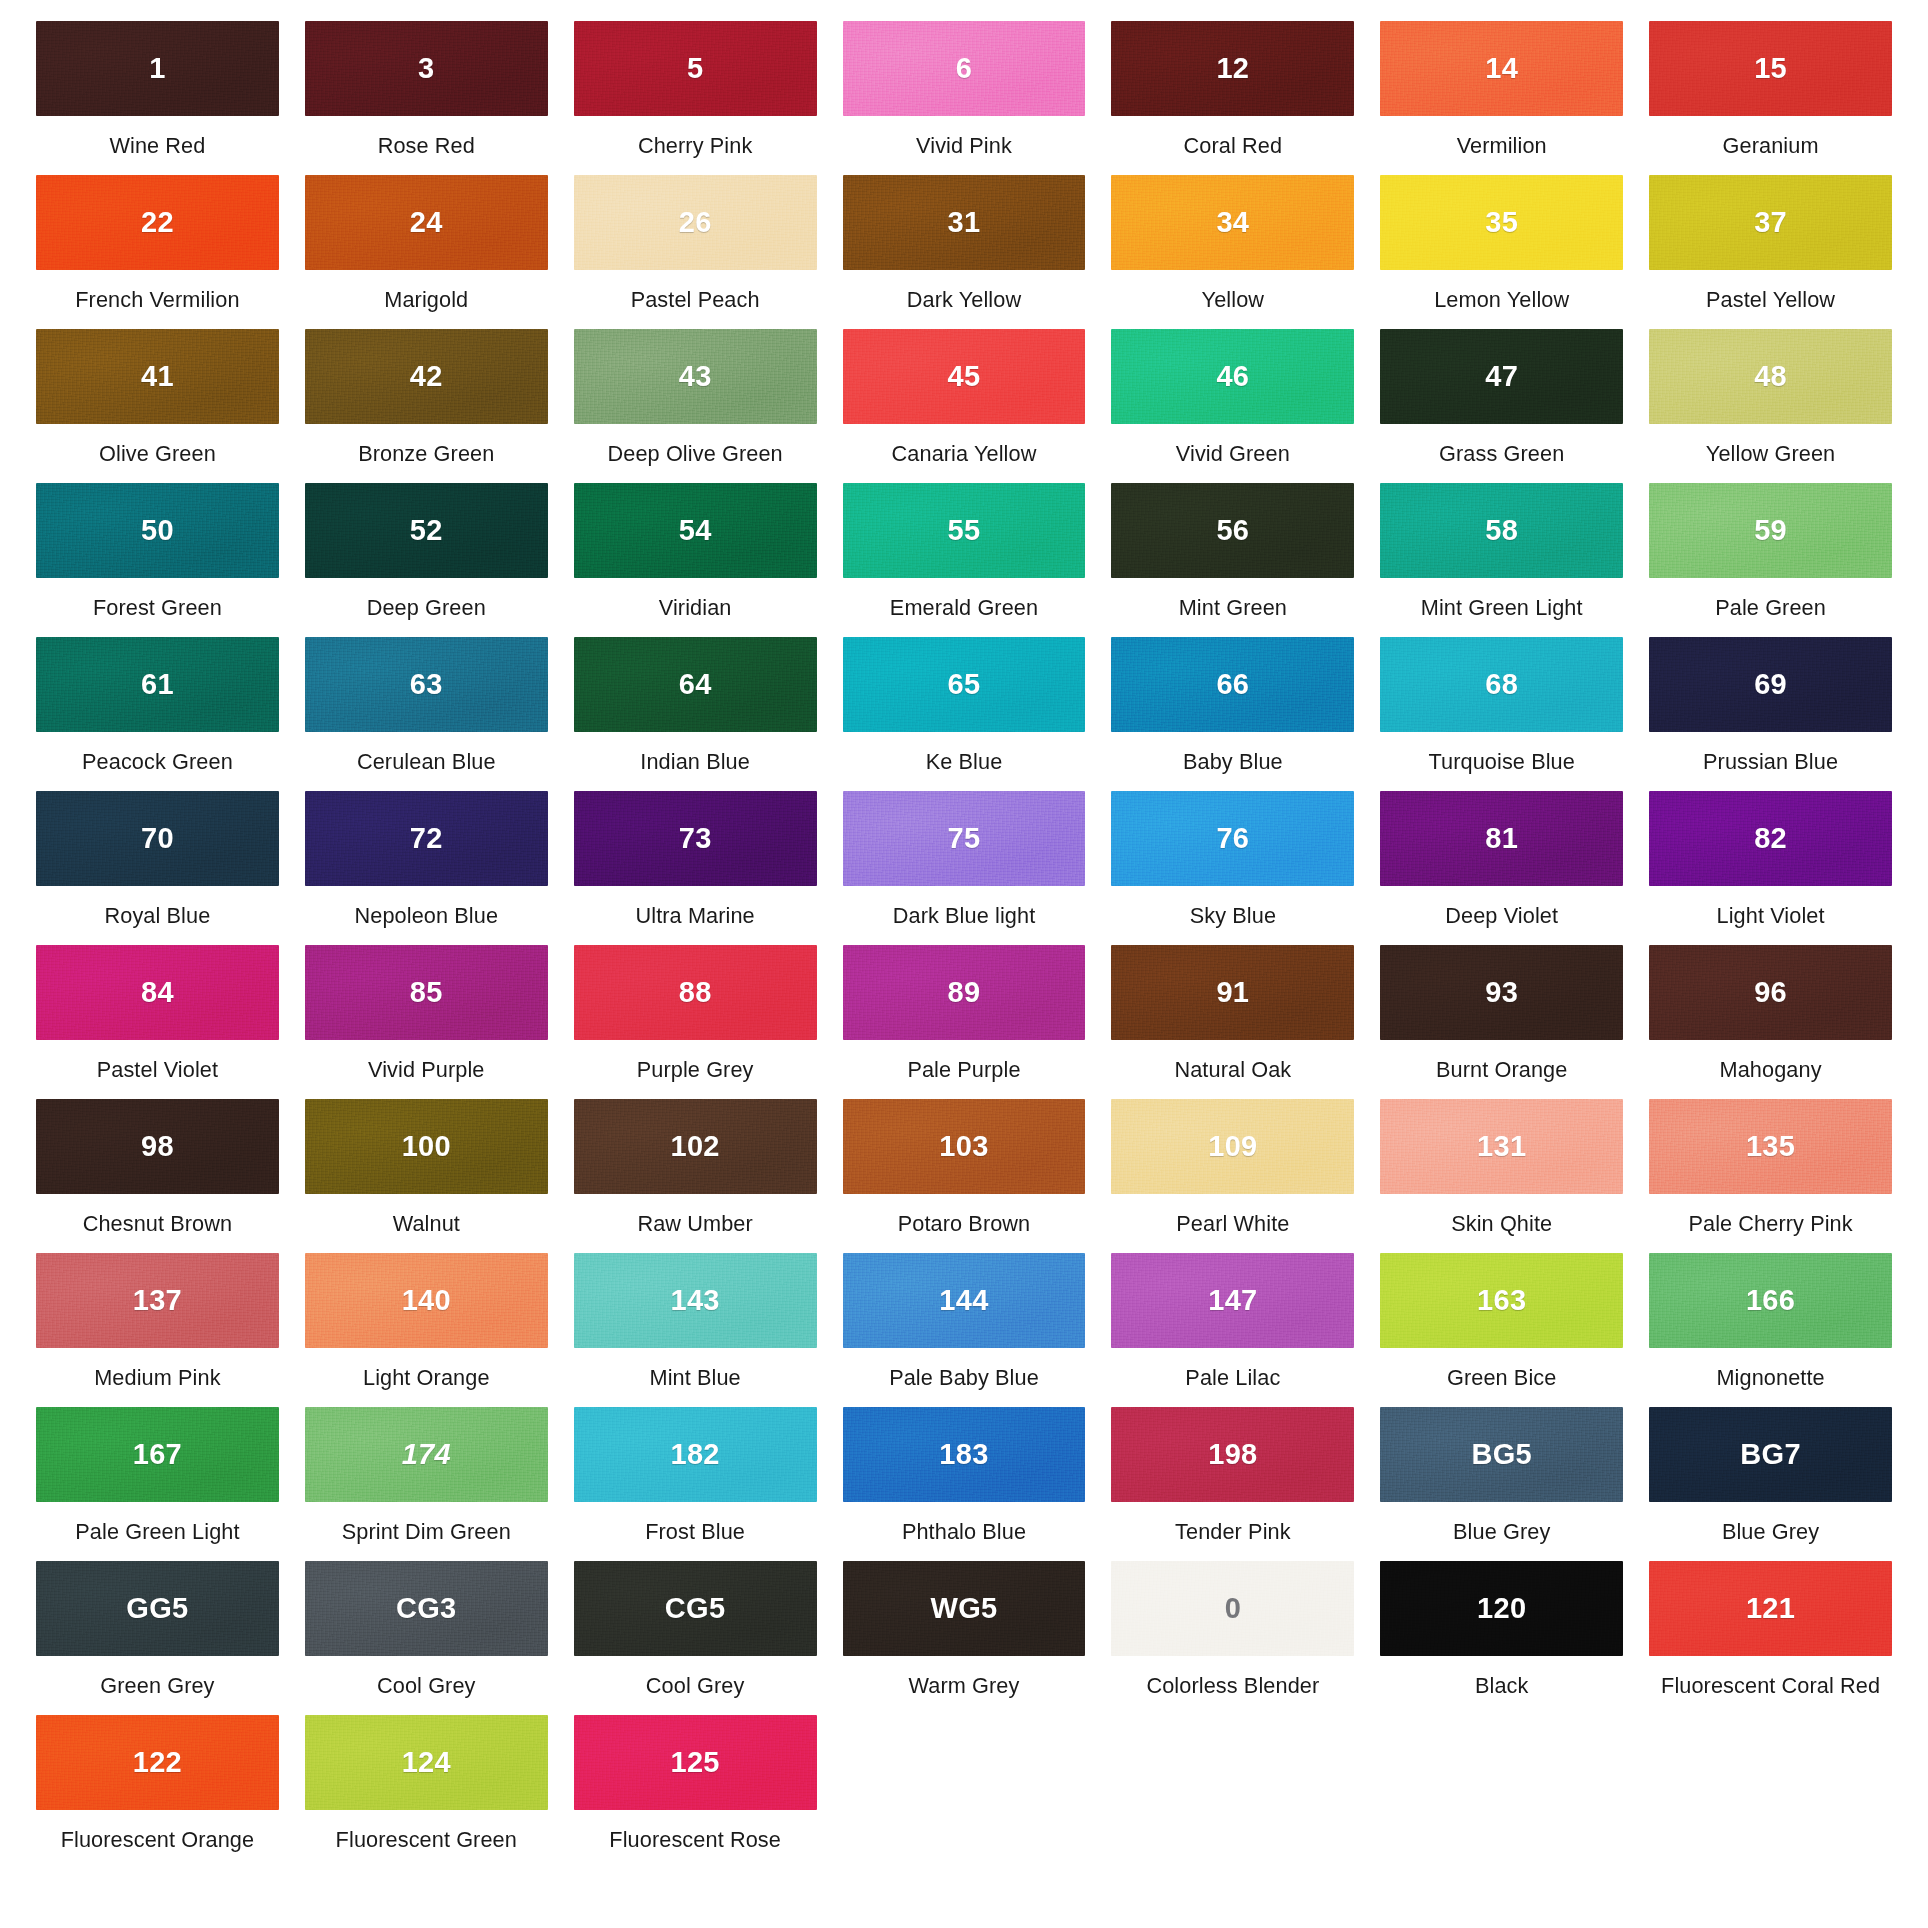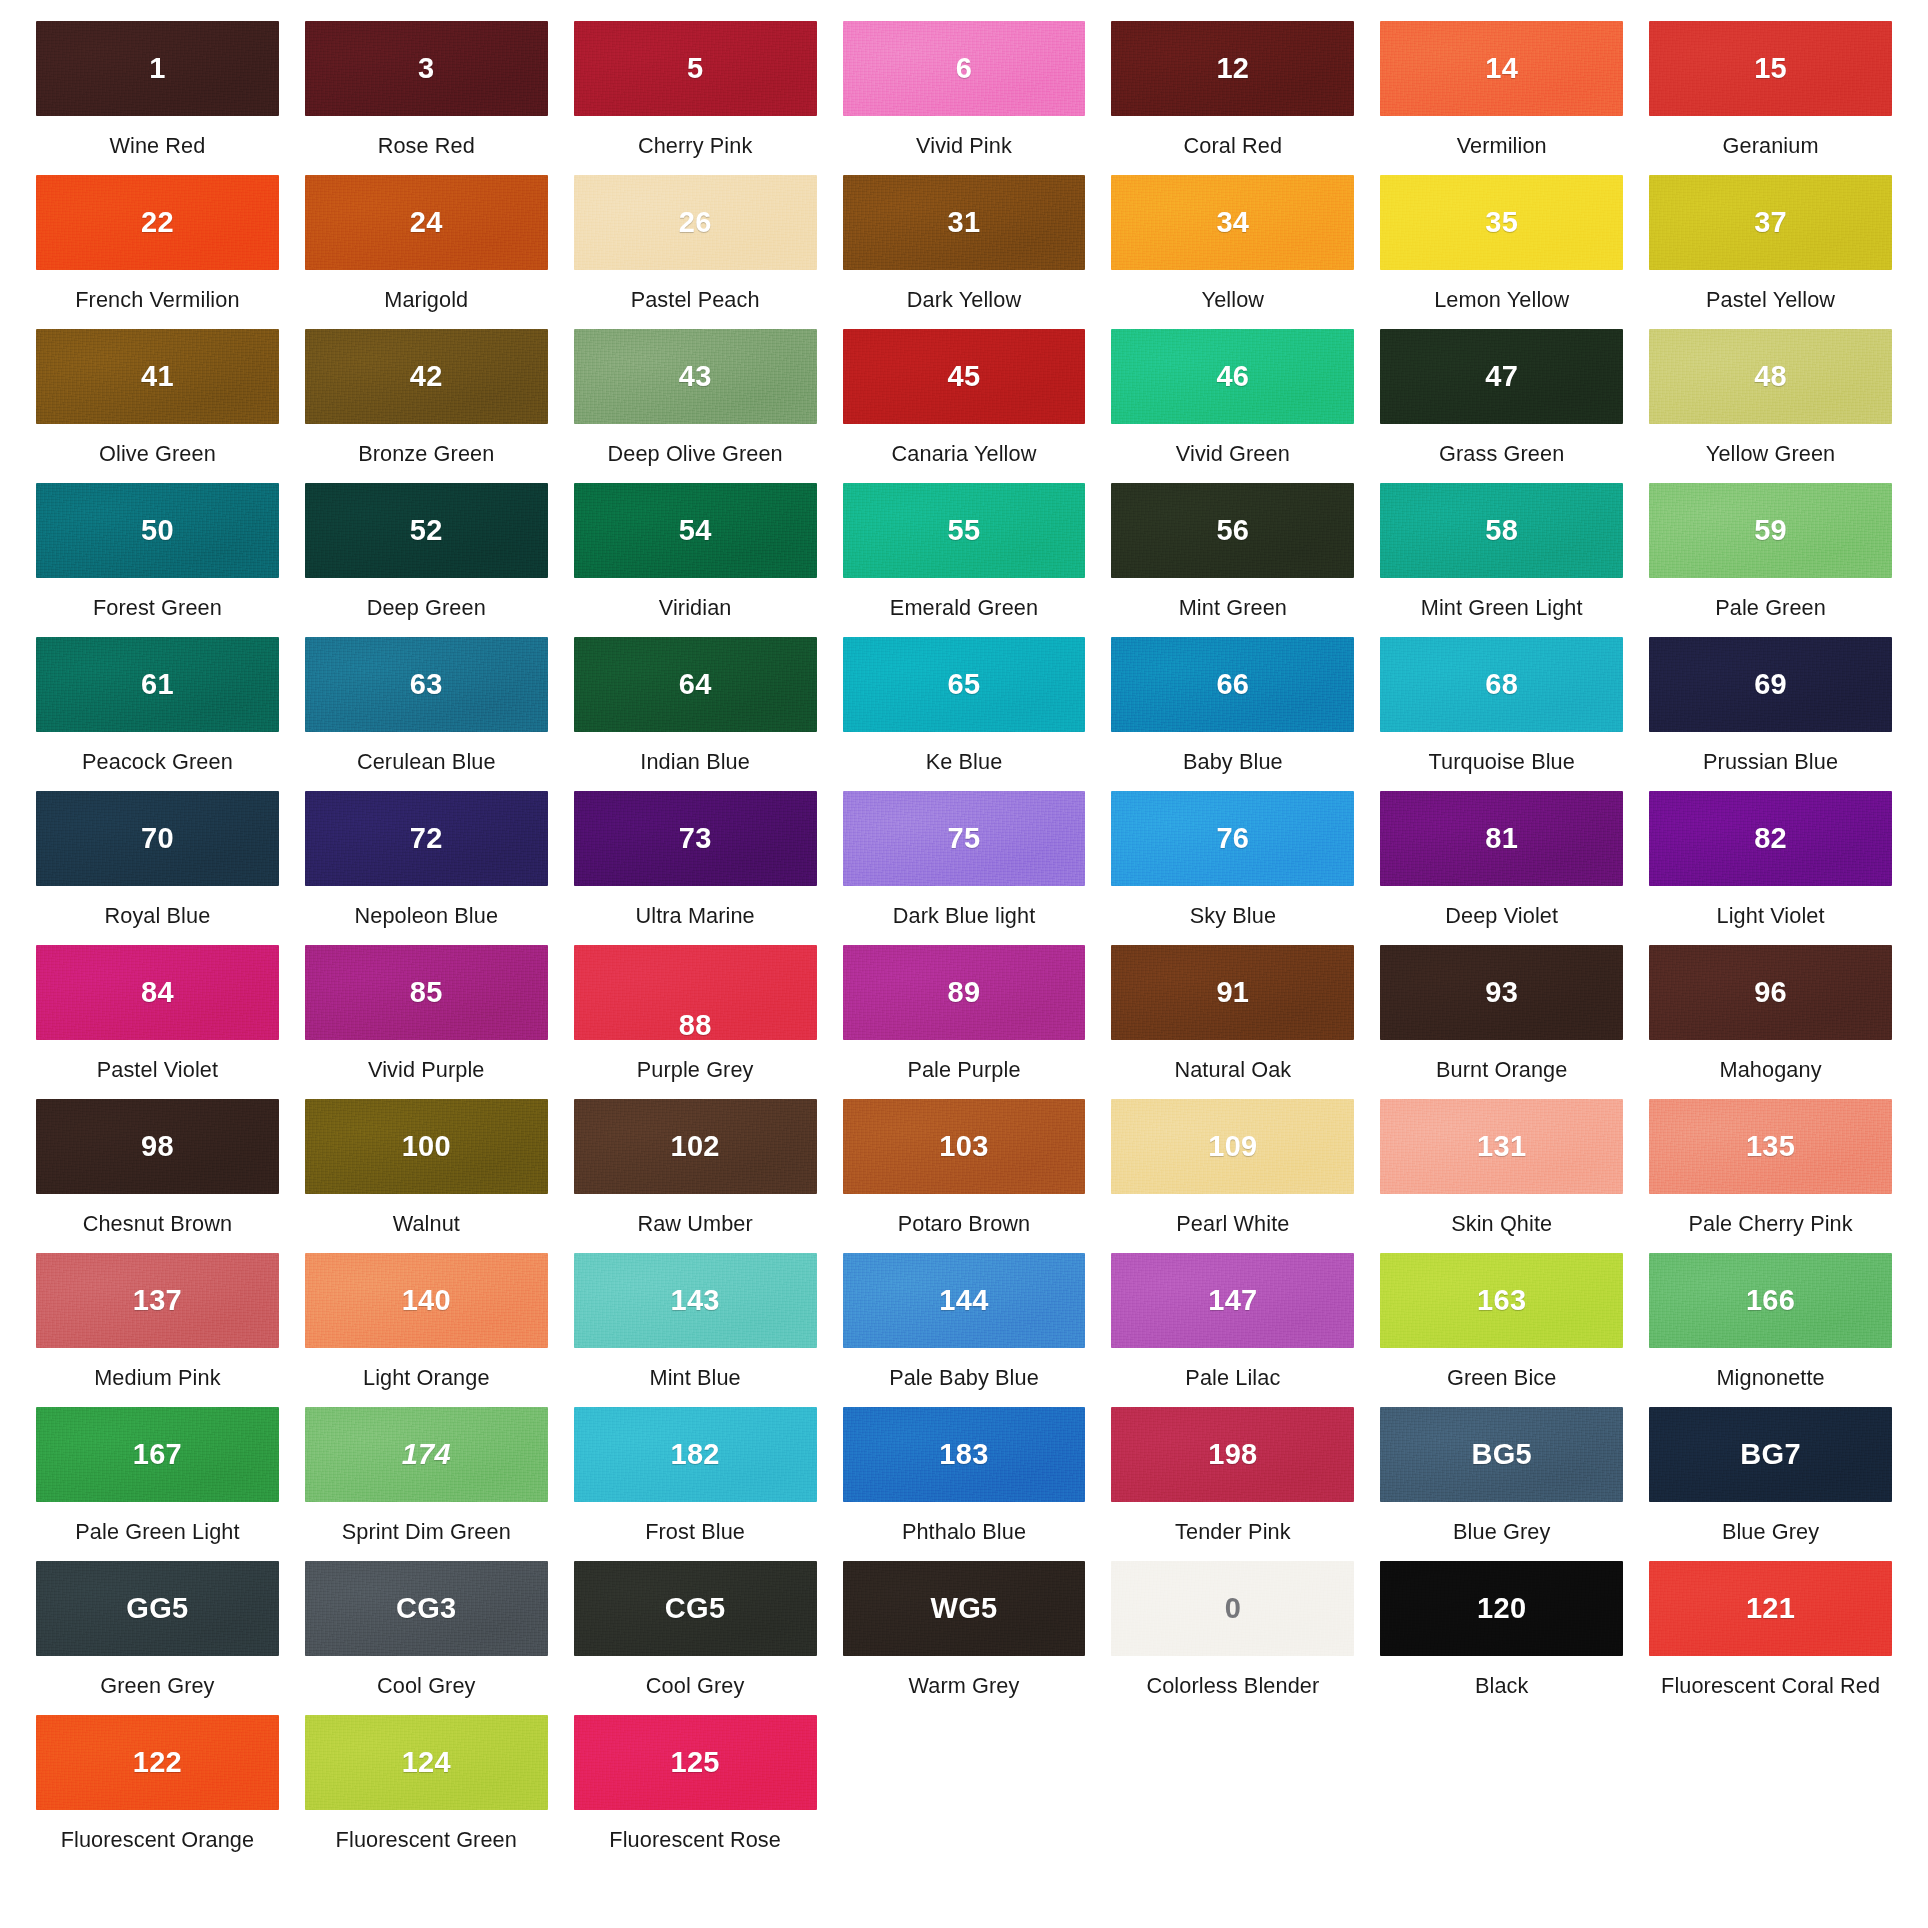--- a/index.html
+++ b/index.html
@@ -181,21 +181,21 @@
         </div>
         <div class="label">Bronze Green</div>
       </div>
       <div class="cell">
         <div class="swatch" style="background-color: rgb(125, 162, 113);">
           <span class="code">43</span>
         </div>
         <div class="label">Deep Olive Green</div>
       </div>
       <div class="cell">
-        <div class="swatch" style="background-color: #b91c1c;">
+        <div class="swatch" style="background-color: #ef4444;">
           <span class="code">45</span>
         </div>
         <div class="label">Canaria Yellow</div>
       </div>
       <div class="cell">
         <div class="swatch" style="background-color: rgb(31, 193, 129);">
           <span class="code">46</span>
         </div>
         <div class="label">Vivid Green</div>
       </div>
@@ -343,21 +343,21 @@
         </div>
         <div class="label">Pastel Violet</div>
       </div>
       <div class="cell">
         <div class="swatch" style="background-color: rgb(162, 35, 128);">
           <span class="code">85</span>
         </div>
         <div class="label">Vivid Purple</div>
       </div>
       <div class="cell">
-        <div class="swatch" style="background-color: rgb(226, 49, 72); align-items: flex-end;">
+        <div class="swatch" style="background-color: rgb(226, 49, 72);">
           <span class="code">88</span>
         </div>
         <div class="label">Purple Grey</div>
       </div>
       <div class="cell">
         <div class="swatch" style="background-color: rgb(173, 44, 145);">
           <span class="code">89</span>
         </div>
         <div class="label">Pale Purple</div>
       </div>

